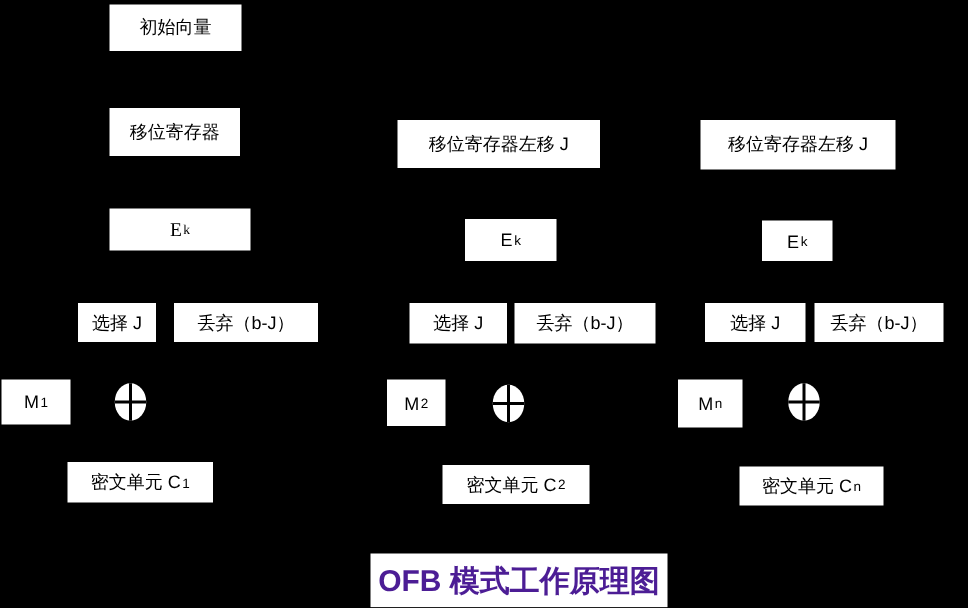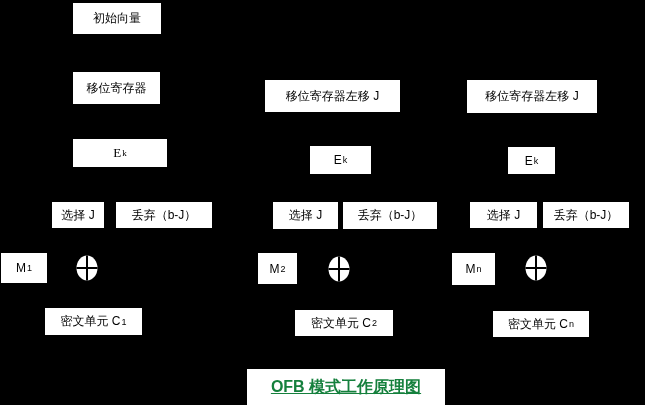--- a/index.html
+++ b/index.html
@@ -39,29 +39,28 @@
     position: absolute;
   }
   .xor svg {
     display: block;
     width: 100%;
     height: 100%;
   }
   .title-box {
     position: absolute;
     background: #ffffff;
-    color: #15803d;
+    color: #4c1d95;
     display: flex;
     align-items: center;
     justify-content: center;
     font-weight: bold;
-    font-size: 16px;
+    font-size: 20px;
     white-space: nowrap;
     box-sizing: border-box;
-    text-decoration: underline;
   }
 </style>
 </head>
 <body>
 
 <div class="canvas">
 
   <div class="box" style="left:73px; top:72px; width:87px; height:32px;">移位寄存器</div>
 
   <div class="box" style="left:73px; top:3px; width:88px; height:31px;">初始向量</div>

